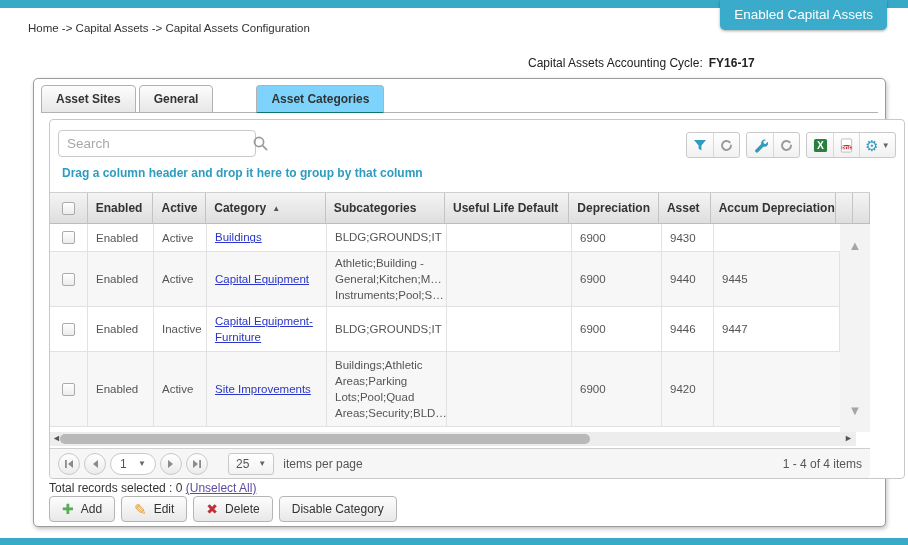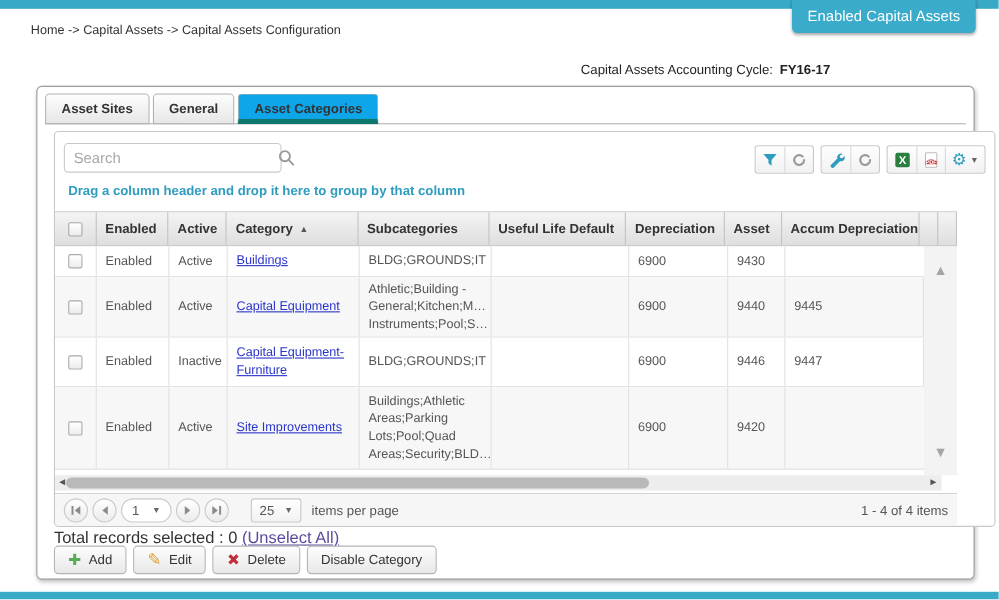--- a/index.html
+++ b/index.html
@@ -25,21 +25,21 @@
     box-shadow:1px 2px 4px rgba(0,0,0,.25);
   }
   .tabstrip { position:absolute; top:6px; left:7px; right:7px; height:28px;
     border-bottom:1px solid #b2b2b2; display:flex; gap:3px; }
   .tab {
     height:28px; line-height:26px; padding:0 14px; margin-bottom:-1px;
     border:1px solid #b2b2b2; border-radius:4px 4px 0 0;
     background:linear-gradient(#fdfdfd,#e7e7e7); font-weight:bold; font-size:12px;
     color:#333; cursor:pointer;
   }
-  .tab.active { background:#0ea5e9; border-bottom:5px solid #0f766e; }
+  .tab.active { background:#7dd3fc; border-bottom:1px solid #0f766e;margin-left:40px; }
 
   .gridbox {
     position:absolute; left:15px; top:40px; width:856px; height:360px;
     border:1px solid #c8c8c8; border-radius:4px; background:#fff;
   }
   .searchbox {
     position:absolute; left:8px; top:10px; width:198px; height:27px;
     border:1px solid #c9c9c9; border-radius:4px; background:#fff;
     display:flex; align-items:center;
   }
@@ -113,21 +113,21 @@
     justify-content:center; margin-right:4px; cursor:pointer; flex:0 0 auto; }
   .ppage { height:22px; min-width:46px; border:1px solid #c9c9c9; border-radius:11px;
     background:#fff; display:flex; align-items:center; justify-content:space-between;
     padding:0 9px; margin-right:4px; cursor:pointer; }
   .psize { height:22px; border:1px solid #c9c9c9; border-radius:3px;
     background:linear-gradient(#fff,#f2f2f2); display:flex; align-items:center;
     padding:0 7px; gap:9px; margin:0 9px 0 16px; cursor:pointer; }
   .caret { font-size:8px; color:#666; }
   .prange { margin-left:auto; color:#555; }
 
-  .totals { position:absolute; left:15px; top:402px; font-size:15px; color:#333; }
+  .totals { position:absolute; left:15px; top:402px; font-size:12px; color:#333; }
   .plink { color:#5e4b9e; text-decoration:underline; cursor:pointer; }
 
   .actions { position:absolute; left:15px; top:417px; display:flex; gap:6px; }
   .abtn {
     height:26px; border:1px solid #b5b5b5; border-radius:4px;
     background:linear-gradient(#fdfdfd,#e8e8e8); display:flex; align-items:center;
     padding:0 12px; font-size:12px; color:#333; gap:7px; cursor:pointer;
   }
   .ico-plus { color:#55ad55; font-size:14px; font-weight:bold; line-height:1; }
   .ico-pencil { color:#e09a2f; font-size:15px; line-height:1; }

